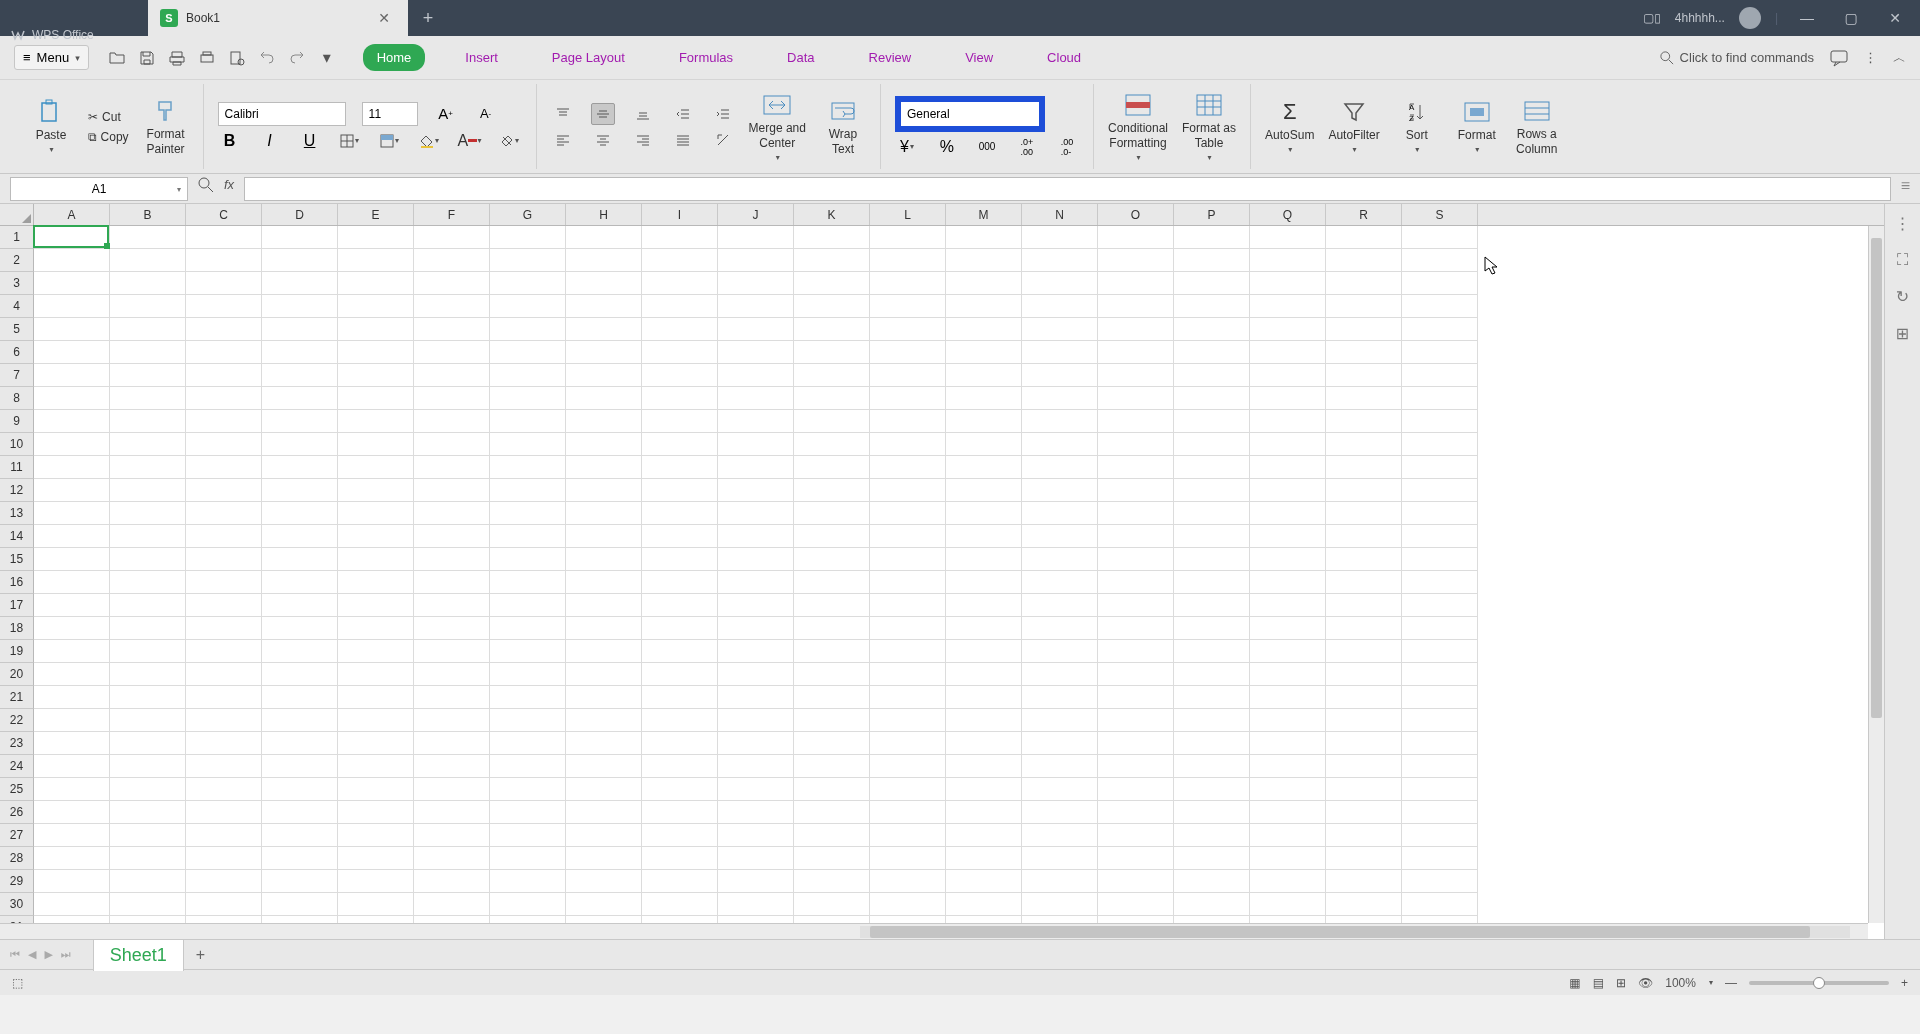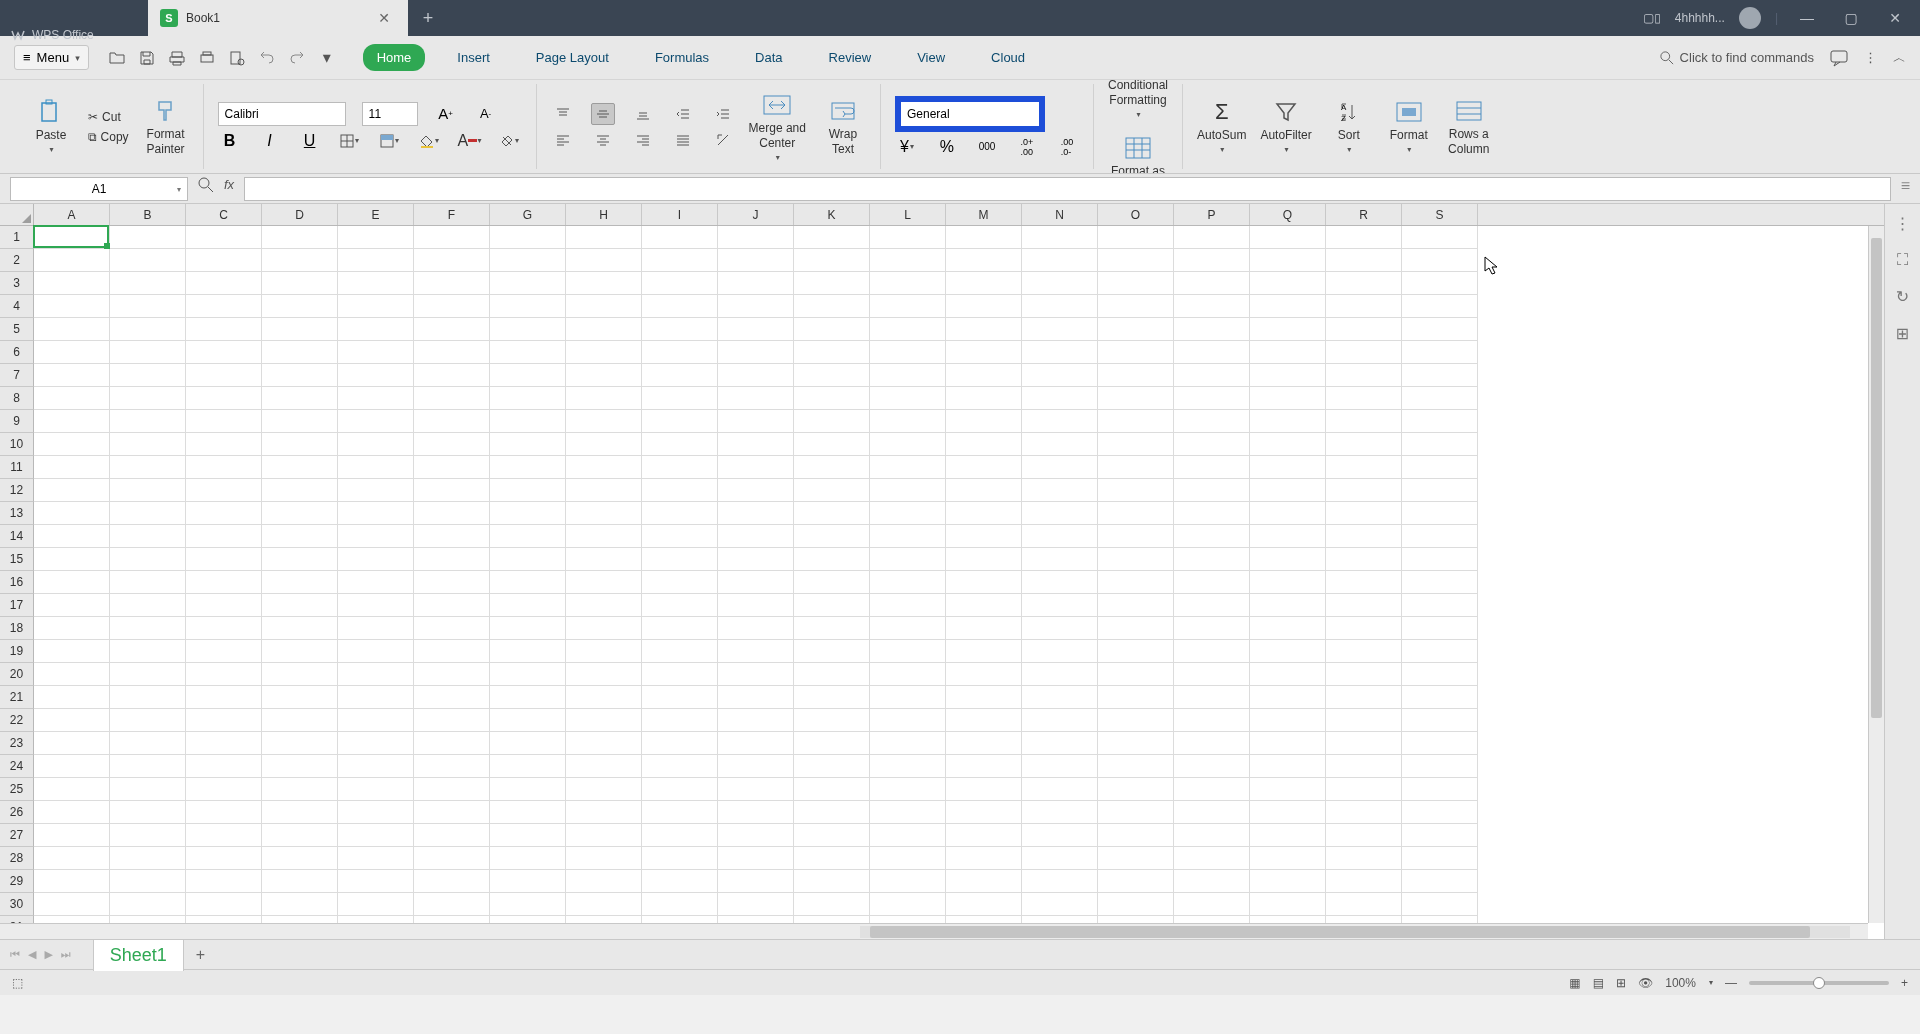--- a/index.html
+++ b/index.html
@@ -16,23 +16,23 @@
 .titlebar-right { margin-left: auto; display: flex; align-items: center; gap: 14px; padding-right: 10px; font-size: 12px; }
 .avatar { width: 22px; height: 22px; border-radius: 50%; background: #9fa7b0; }
 .winbtn { width: 30px; text-align: center; font-size: 14px; cursor: pointer; }
 
 
 .menubar { height: 44px; background: #e8e8e8; display: flex; align-items: center; padding: 0 14px; gap: 6px; border-bottom: 1px solid #d5d5d5; }
 .menu-btn { display: flex; align-items: center; gap: 6px; padding: 4px 8px; border: 1px solid #c6c6c6; border-radius: 3px; background: #f3f3f3; font-size: 13px; cursor: pointer; }
 .menu-btn .chev { font-size: 9px; color: #555; }
 .qa-group { display: flex; gap: 10px; margin-left: 12px; }
 .qa-icon { width: 20px; height: 20px; display: flex; align-items: center; justify-content: center; color: #555; cursor: pointer; }
-.tab-btn { padding: 6px 14px; font-size: 13px; color: #0c4a6e; cursor: pointer; border-radius: 12px; }
+.tab-btn { padding: 6px 14px; font-size: 13px; color: #a21caf; cursor: pointer; border-radius: 12px; }
 .tab-btn.active { background: #2fa853; color: #fff; }
-.tabs-row { display: flex; gap: 18px; margin-left: 20px; align-items: center; }
+.tabs-row { display: flex; gap: 26px; margin-left: 20px; align-items: center; }
 .menubar-right { margin-left: auto; display: flex; align-items: center; gap: 16px; color: #555; font-size: 13px; }
 .search-cmd { display: flex; align-items: center; gap: 6px; cursor: pointer; }
 
 
 .ribbon { height: 94px; background: #e8e8e8; display: flex; align-items: stretch; padding: 4px 10px 4px 14px; border-bottom: 1px solid #c8c8c8; overflow: hidden; }
 .rgroup { display: flex; flex-direction: column; justify-content: center; padding: 0 14px; border-right: 1px solid #d0d0d0; gap: 4px; }
 .rgroup:last-child { border-right: none; }
 .rbtn-large { display: flex; flex-direction: column; align-items: center; justify-content: center; gap: 2px; font-size: 12px; color: #333; cursor: pointer; min-width: 46px; line-height: 1.25; text-align: center; }
 .rbtn-large .ic { width: 28px; height: 28px; display: flex; align-items: center; justify-content: center; }
 .rbtn-small { display: flex; align-items: center; gap: 4px; font-size: 12px; color: #333; cursor: pointer; padding: 1px 2px; }
@@ -359,21 +359,21 @@
       </div>
     <div class="rrow">
       <span class="toggle-btn">¥<span class="drop-caret">▾</span></span>
       <span class="toggle-btn">%</span>
       <span class="toggle-btn" style="font-size:10px">000</span>
       <span class="toggle-btn" style="font-size:9px">.0+<br>.00</span>
       <span class="toggle-btn" style="font-size:9px">.00<br>.0-</span>
     </div>
   </div>
 
-  <div class="rgroup" style="flex-direction:column; gap:14px; align-items:center;">
+  <div class="rgroup" style="flex-direction:row; gap:14px; align-items:center;">
     <div class="rbtn-large">
       <span class="ic">
           <svg width="26" height="22" viewBox="0 0 26 22">
             <rect x="1" y="1" width="24" height="20" fill="none" stroke="#4a8cc0"></rect>
             <rect x="1" y="8" width="24" height="6" fill="#c94e4e"></rect>
           </svg>
         </span>
       <span style="white-space:pre-line">Conditional
 Formatting</span>
         <span class="drop-caret">▾</span>

